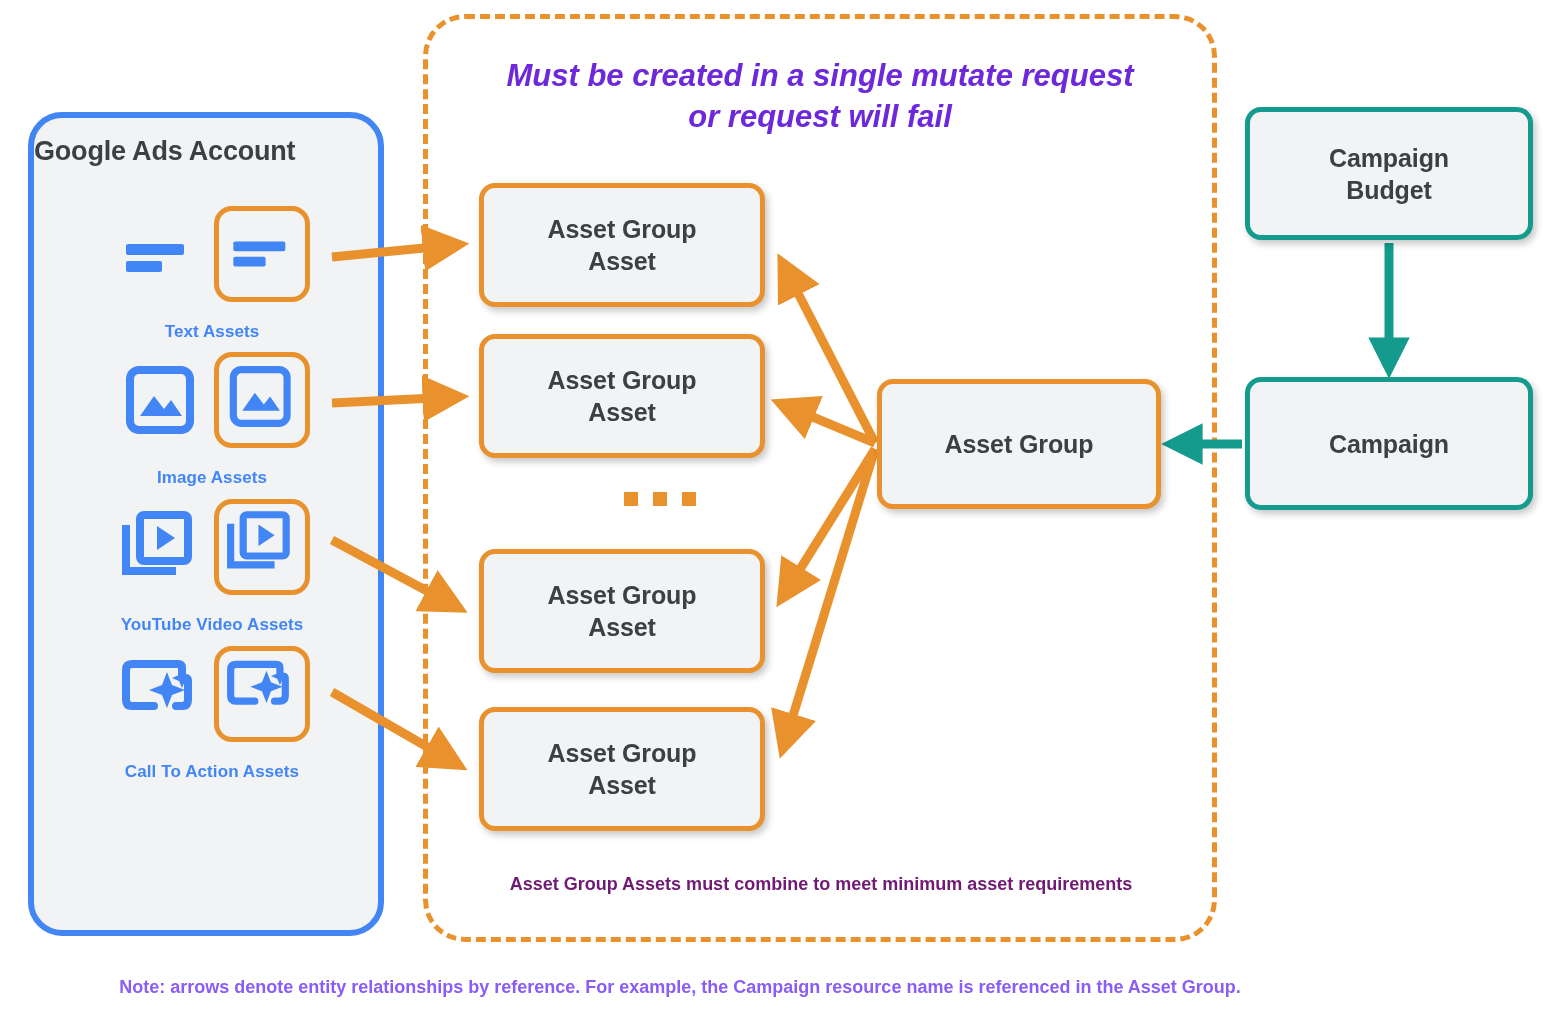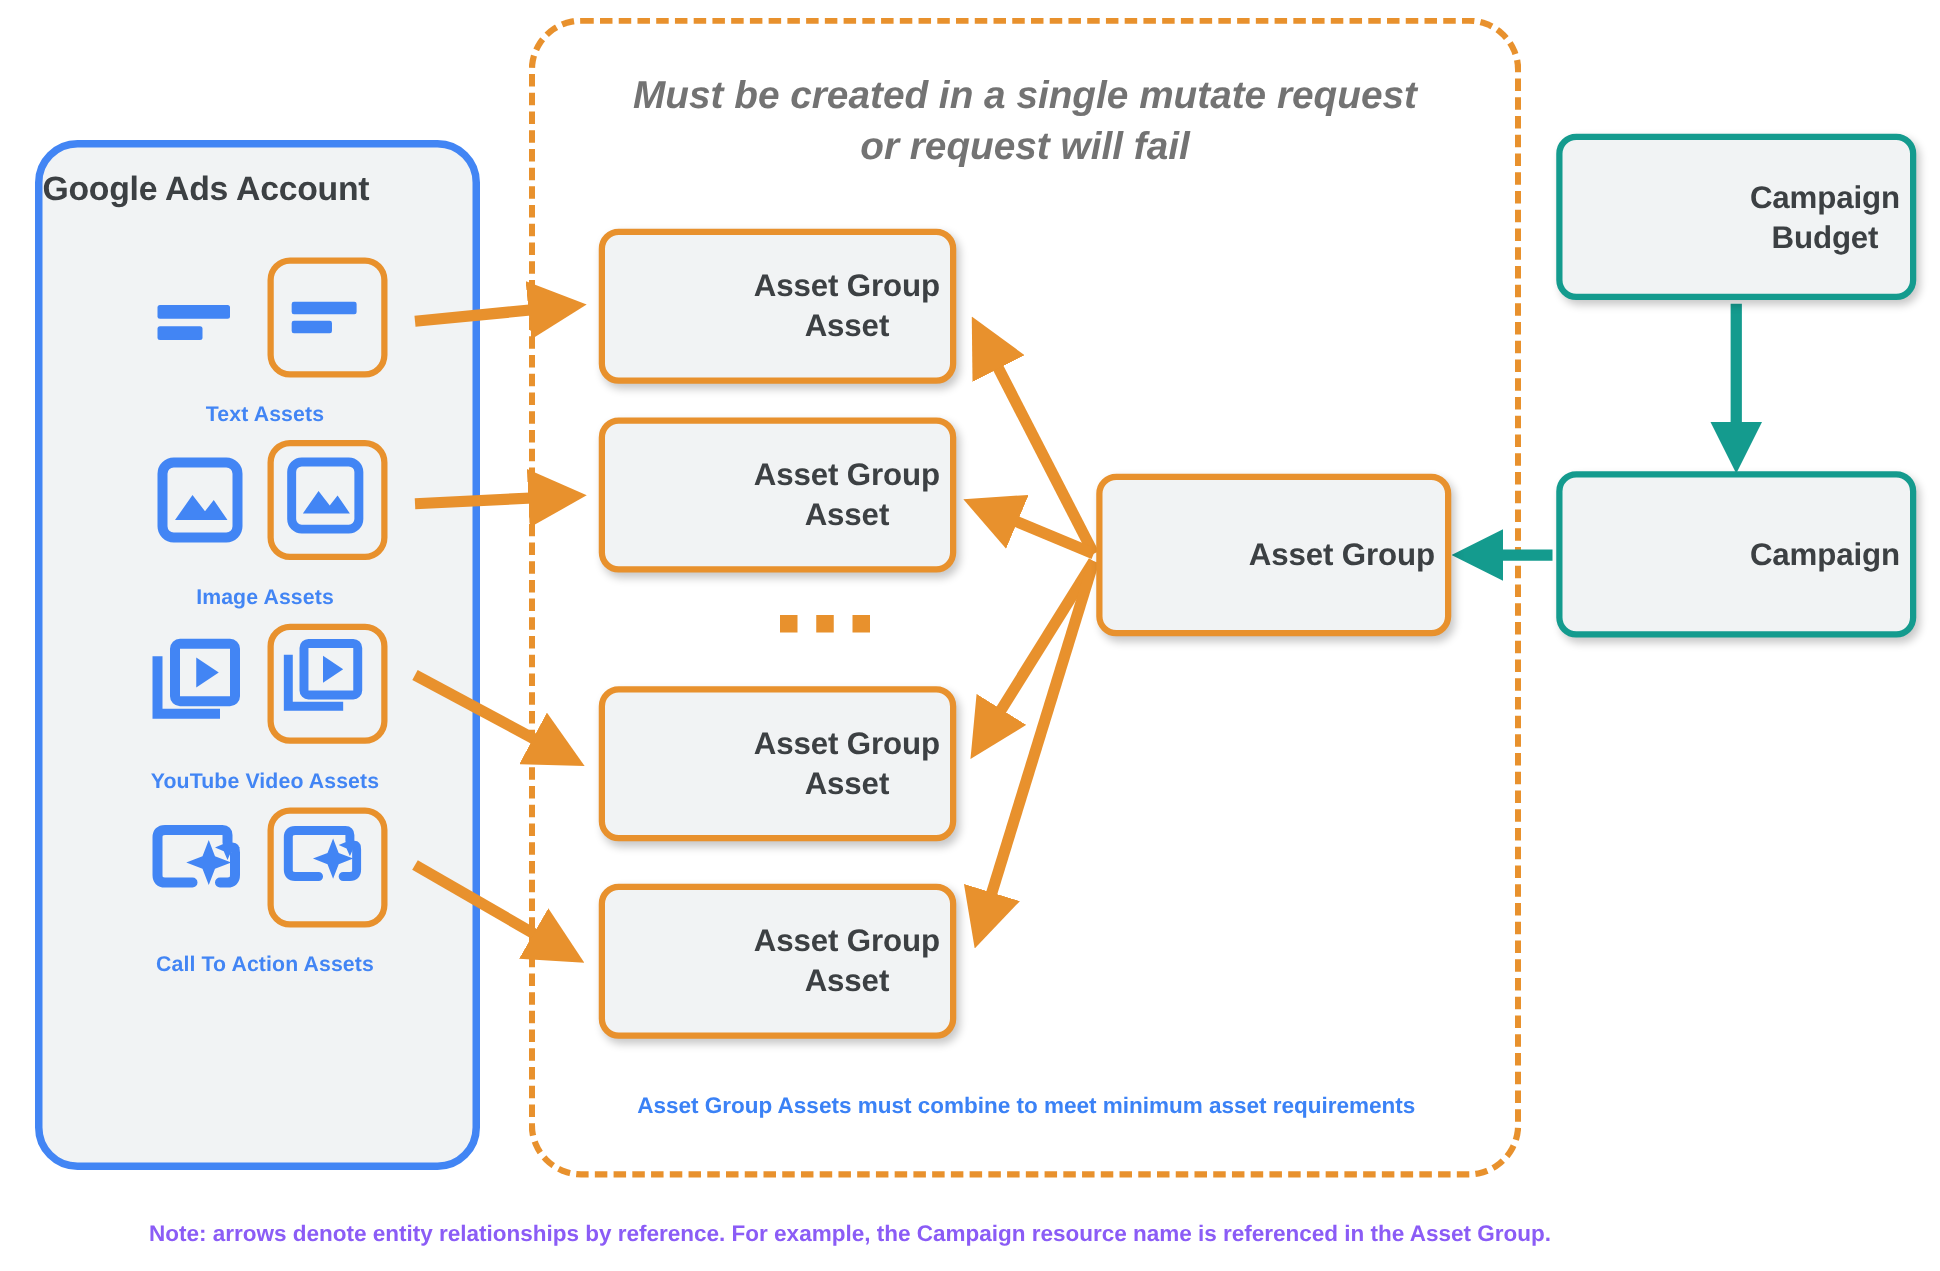--- a/index.html
+++ b/index.html
@@ -102,44 +102,44 @@
   #mutate-title {
     position: absolute;
     left: 440px;
     top: 56px;
     width: 760px;
     text-align: center;
     font-size: 31px;
     font-weight: 700;
     font-style: italic;
     line-height: 1.32;
-    color: #737373;
+    color: #6d28d9;
     z-index: 3;
   }
   #mutate-footnote {
     position: absolute;
     left: 432px;
     top: 874px;
     width: 778px;
     text-align: center;
     font-size: 18px;
     font-weight: 700;
-    color: #3b82f6;
+    color: #701a75;
     z-index: 3;
   }
 
   
   .node {
     position: absolute;
     background: #f1f3f4;
     border-radius: 16px;
     box-sizing: border-box;
     display: flex;
     align-items: center;
-    justify-content: flex-end;
+    justify-content: center;
     text-align: center;
     color: #3c4043;
     box-shadow: 3px 4px 7px rgba(0,0,0,0.22);
     z-index: 6;
   }
   .node.orange { border: 5px solid #e8912d; }
   .node.teal   { border: 5px solid #149b8e; }
   .node .node-label {
     font-size: 25px;
     font-weight: 700;

